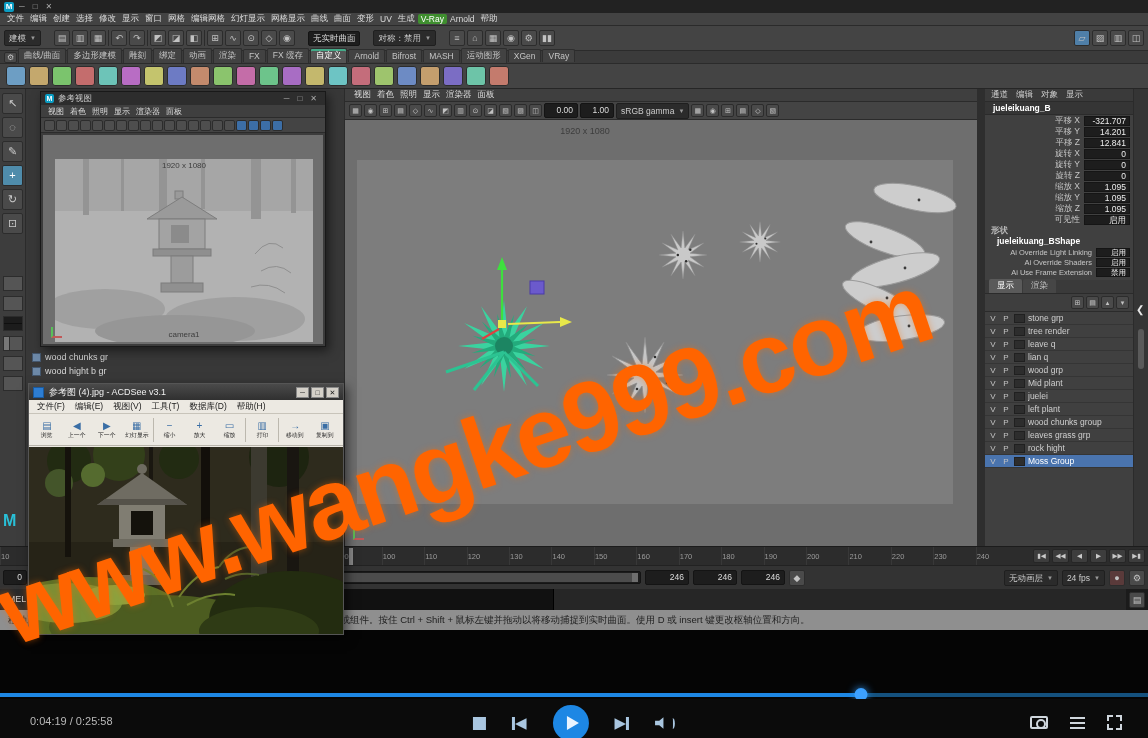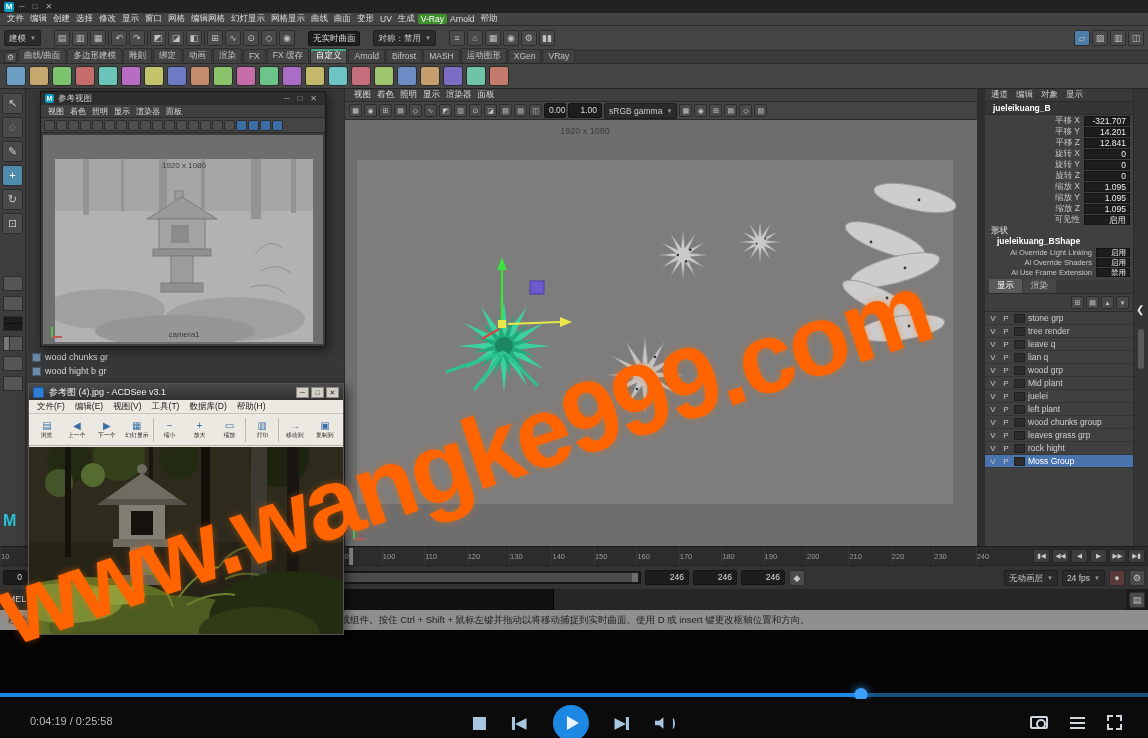--- a/index.html
+++ b/index.html
@@ -337,21 +337,21 @@
               <span class="ic" style="width:13px;height:13px;font-size:7px;line-height:11px">◇</span>
               <span class="ic" style="width:13px;height:13px;font-size:7px;line-height:11px">∿</span>
               <span class="ic" style="width:13px;height:13px;font-size:7px;line-height:11px">◩</span>
               <span class="ic" style="width:13px;height:13px;font-size:7px;line-height:11px">▥</span>
               <span class="ic" style="width:13px;height:13px;font-size:7px;line-height:11px">⊙</span>
               <span class="ic" style="width:13px;height:13px;font-size:7px;line-height:11px">◪</span>
               <span class="ic" style="width:13px;height:13px;font-size:7px;line-height:11px">▧</span>
               <span class="ic" style="width:13px;height:13px;font-size:7px;line-height:11px">▨</span>
               <span class="ic" style="width:13px;height:13px;font-size:7px;line-height:11px">◫</span>
             </span>
-          <span class="field" style="width:22px;text-align:right">0.00</span>
+          <span class="field" style="width:34px;text-align:right">0.00</span>
           <span class="field" style="width:34px;text-align:right">1.00</span>
           <span class="dropdown">
               <span>sRGB gamma</span>
               <span class="caret">▼</span>
             </span>
           <span class="iconrow">
 
           <span class="ic" style="width:13px;height:13px;font-size:7px;line-height:11px">▦</span>
               <span class="ic" style="width:13px;height:13px;font-size:7px;line-height:11px">◉</span>
               <span class="ic" style="width:13px;height:13px;font-size:7px;line-height:11px">⊞</span>

